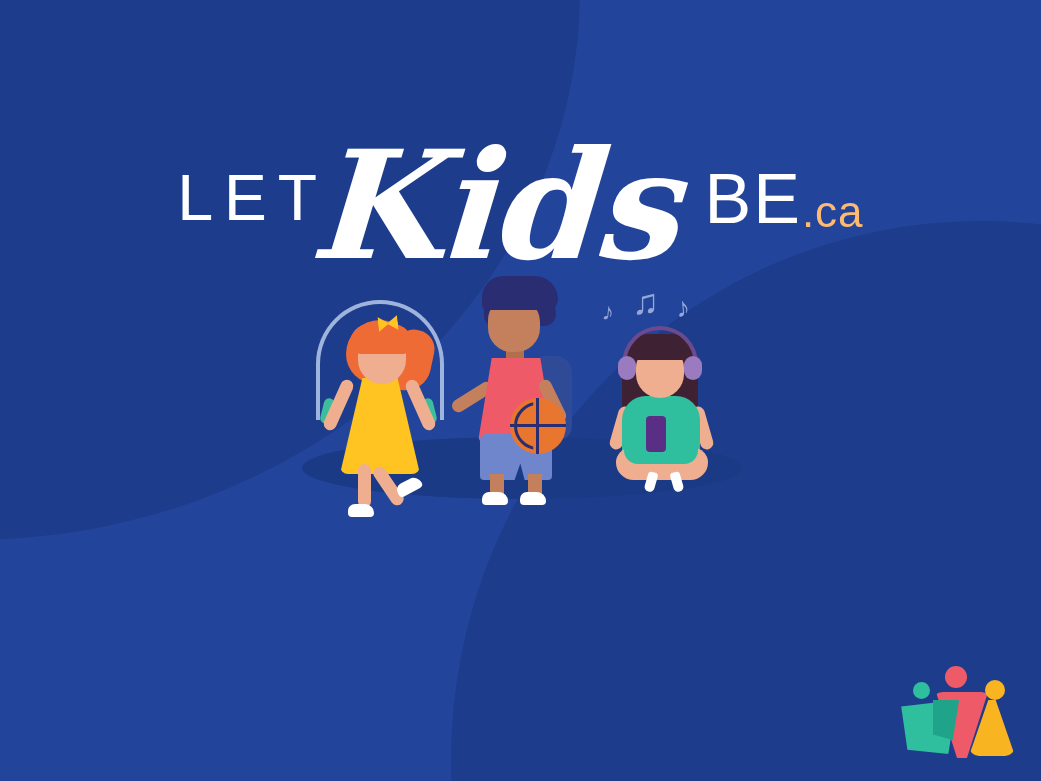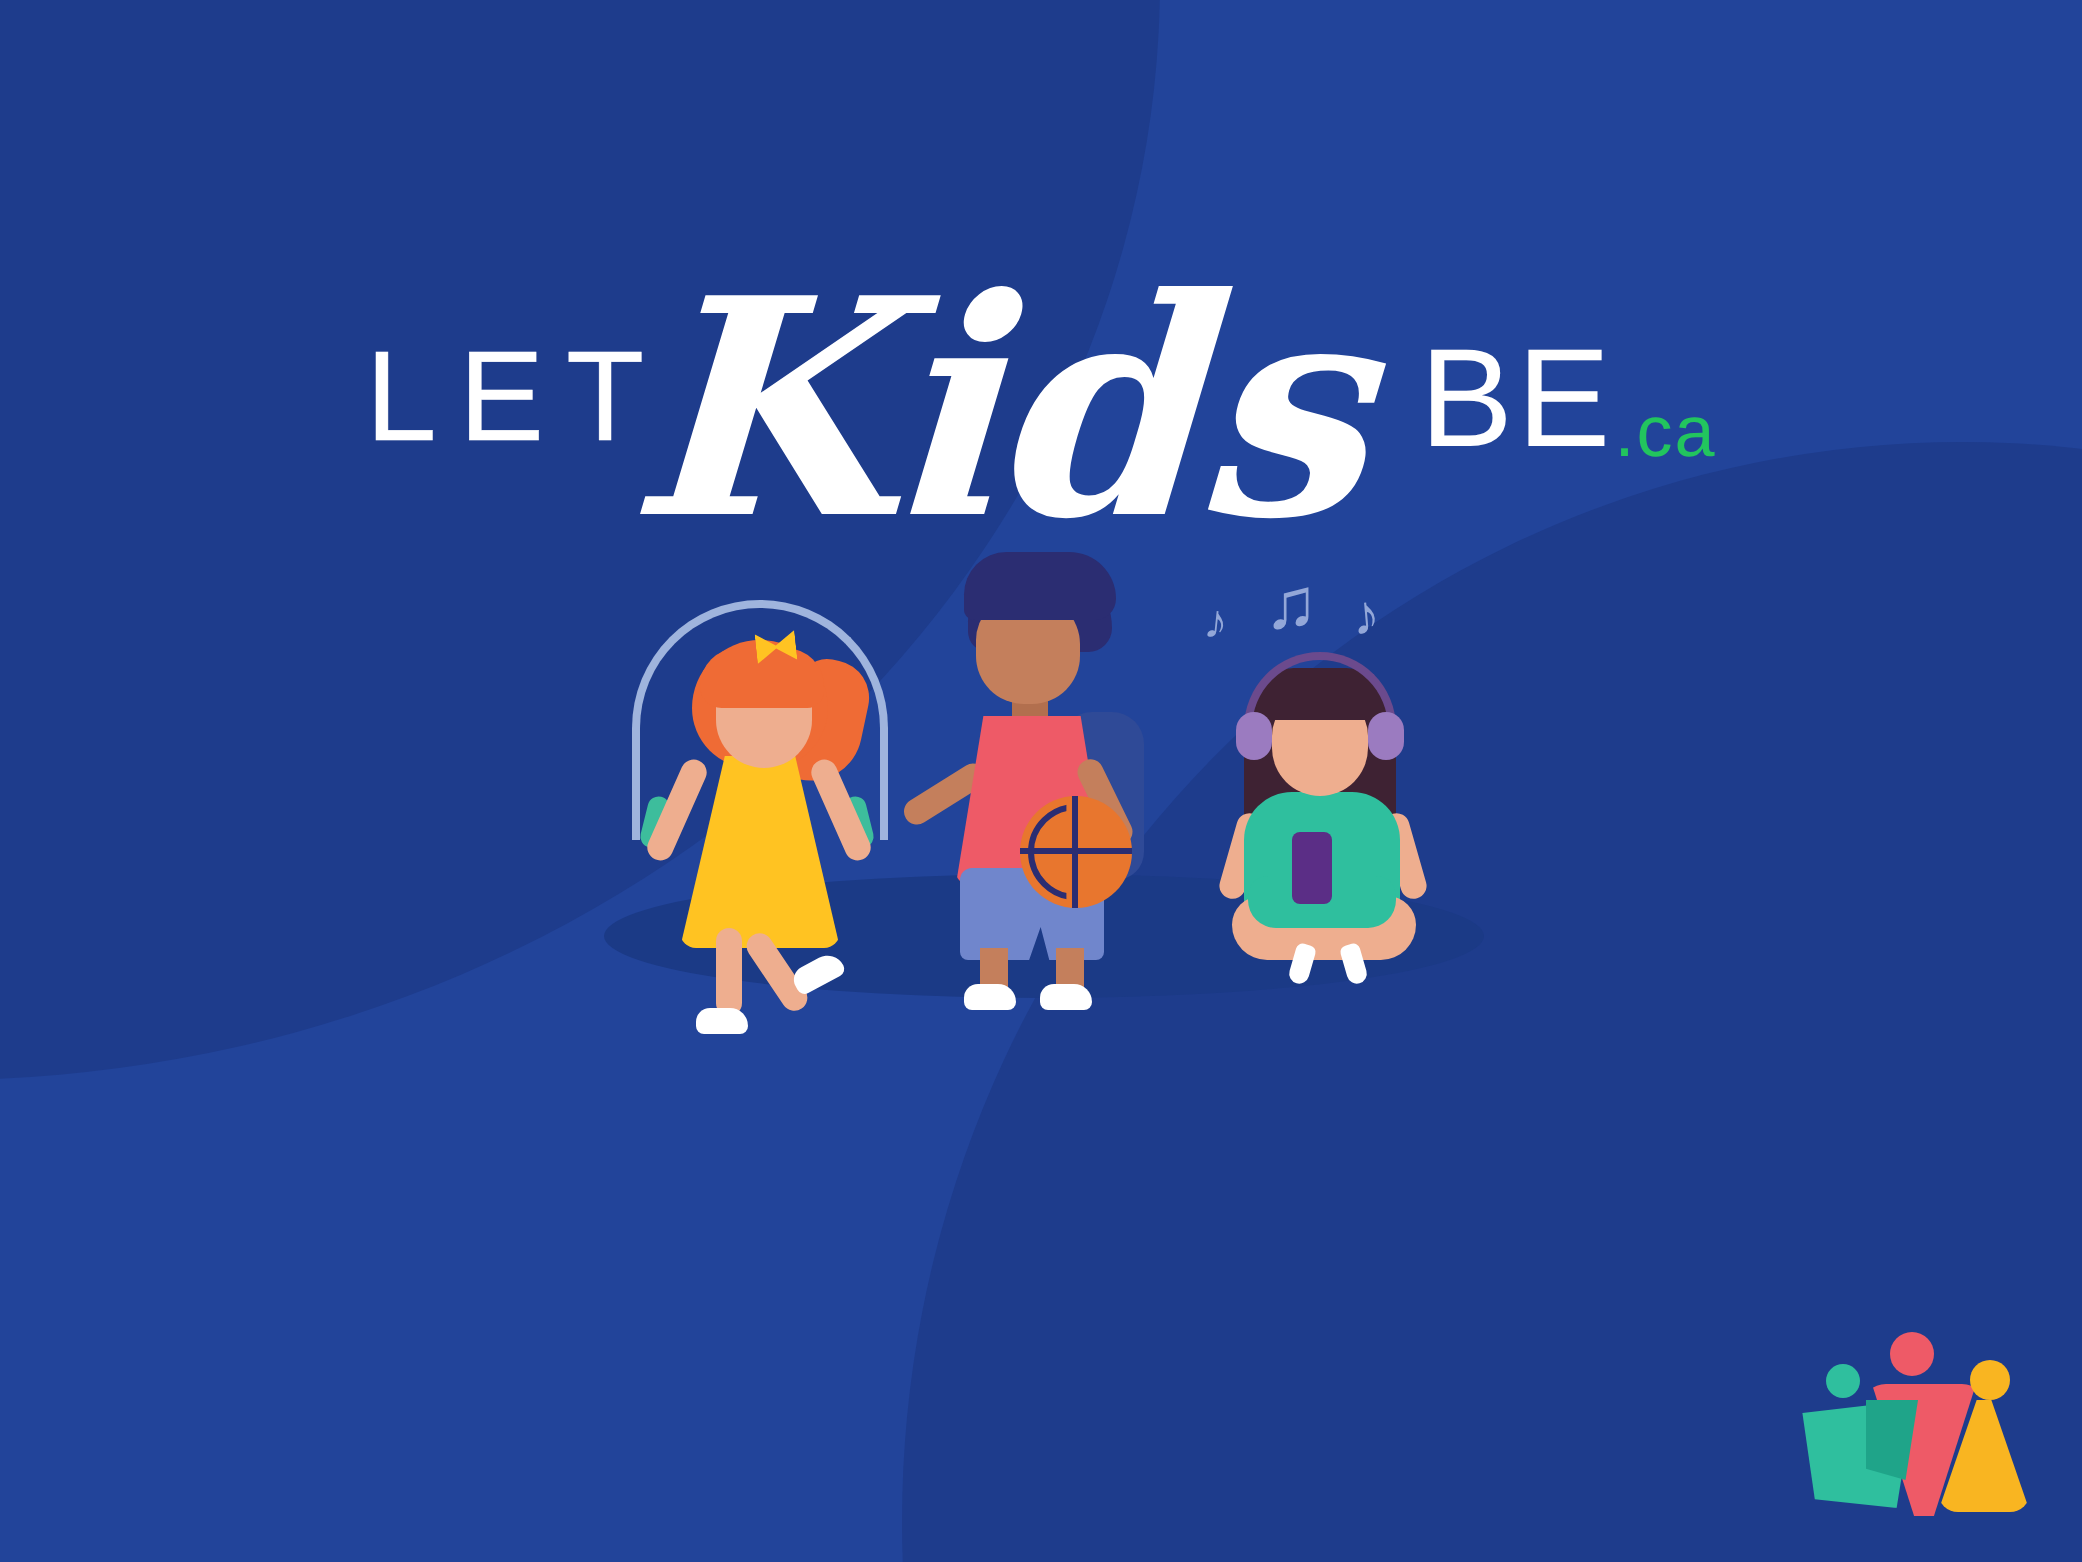--- a/index.html
+++ b/index.html
@@ -75,23 +75,23 @@
     font-family: "Liberation Sans", sans-serif;
     font-size: 70px;
     font-weight: 300;
     letter-spacing: 2px;
     line-height: 1;
     position: relative;
     top: -22px;
     margin-left: 18px;
   }
   .wm-tld {
-    color: #22c55e;
+    color: #fdba74;
     font-family: "Liberation Sans", sans-serif;
-    font-size: 36px;
+    font-size: 44px;
     font-weight: 300;
     letter-spacing: 1px;
     line-height: 1;
     position: relative;
     top: -22px;
   }
   
   .illustration {
     position: absolute;
     left: 290px;

